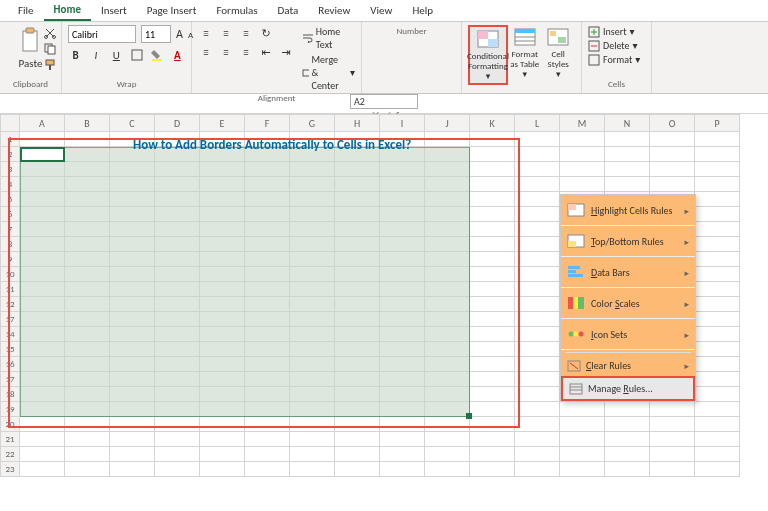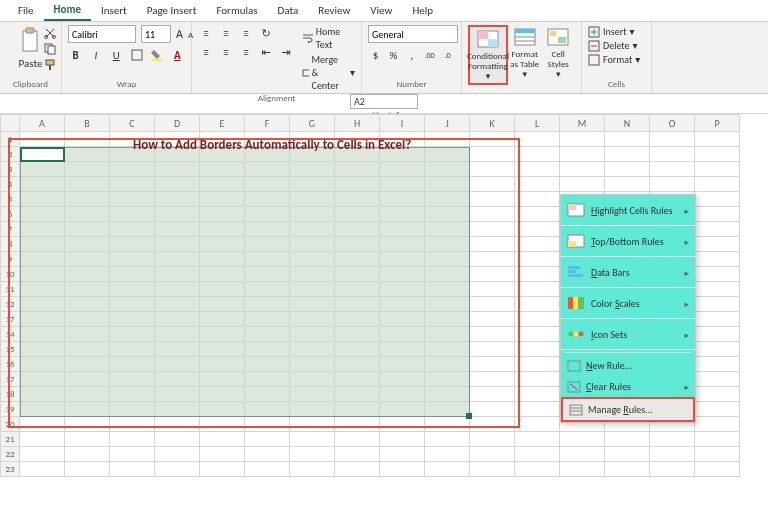--- a/index.html
+++ b/index.html
@@ -41,26 +41,26 @@
 .fx{font-style:italic;font-size:10px;color:#666;}
 .grid-area{position:relative;background:#fff;height:380px;}
 .col-headers{display:flex;height:18px;background:#f3f2f1;position:absolute;top:0;left:0;}
 .corner{width:20px;height:18px;border:1px solid #d4d4d4;background:#f3f2f1;}
 .ch{width:45px;height:18px;border:1px solid #d4d4d4;border-left:none;text-align:center;font-size:10px;color:#666;line-height:17px;}
 .row-headers{position:absolute;left:0;top:18px;}
 .rh{width:20px;height:15px;border:1px solid #d4d4d4;border-top:none;text-align:center;font-size:9px;color:#666;line-height:14px;background:#f3f2f1;}
 .cells-area{position:absolute;left:20px;top:18px;}
 .cell-row{display:flex;}
 .cell{width:45px;height:15px;border:1px solid #d4d4d4;border-left:none;border-top:none;font-size:10px;}
-.title-cell{position:absolute;left:133px;top:23px;font-size:13px;font-weight:bold;color:#7f1d1d;z-index:3;}
+.title-cell{position:absolute;left:133px;top:23px;font-size:13px;font-weight:bold;color:#0369a1;z-index:3;}
 .sel-overlay{position:absolute;left:20px;top:33px;width:450px;height:270px;background:#c8d8c8;opacity:0.6;border:1px solid #217346;z-index:2;}
 .active-cell{position:absolute;left:20px;top:33px;width:45px;height:15px;background:#fff;border:2px solid #217346;z-index:3;}
 .sel-handle{position:absolute;left:466px;top:299px;width:6px;height:6px;background:#217346;z-index:4;}
 .red-box{position:absolute;left:8px;top:24px;width:512px;height:290px;border:2px solid #e74c3c;z-index:5;pointer-events:none;}
-.cf-menu{position:absolute;left:560px;top:80px;width:136px;background:#5eead4;border:1px solid #c8c8c8;box-shadow:2px 2px 6px rgba(0,0,0,0.2);z-index:10;font-size:10px;}
+.cf-menu{position:absolute;left:560px;top:80px;width:136px;background:#fdba74;border:1px solid #c8c8c8;box-shadow:2px 2px 6px rgba(0,0,0,0.2);z-index:10;font-size:10px;}
 .cf-item{display:flex;align-items:center;padding:8px 6px;cursor:pointer;border-bottom:1px solid #eee;}
 .cf-icon{width:18px;height:14px;margin-right:6px;flex-shrink:0;}
 .cf-label{flex:1;}
 .cf-arrow{color:#666;font-size:9px;}
 .cf-sep{height:1px;background:#ddd;margin:2px 4px;}
 .cf-small-item{display:flex;align-items:center;padding:4px 6px;cursor:pointer;}
 .cf-small-icon{width:14px;height:12px;margin-right:5px;}
 .underline{text-decoration:underline;}
 </style>
 </head>
@@ -162,30 +162,20 @@
           </div>
         <div class="wm-item"><svg width="12" height="12">
               <rect x="1" y="3" width="10" height="6" fill="none" stroke="#555"></rect>
             </svg><span>Merge &amp; Center</span> ▾</div>
       </div>
     </div>
     <div class="ribbon-group-label">Alignment</div>
   </div>
 
   <div class="ribbon-group num-group">
-    <div>
-      <input class="num-sel" value="General" style="">
-      <div class="num-icons">
-        <span class="f-btn">$</span>
-        <span class="f-btn">%</span>
-        <span class="f-btn">,</span>
-        <span class="f-btn" style="font-size:8px;">.00</span>
-        <span class="f-btn" style="font-size:8px;">.0</span>
-      </div>
-    </div>
     <div class="ribbon-group-label">Number</div>
   </div>
 
   <div class="ribbon-group styles-group" style="flex-direction:column;">
     <div style="display:flex;">
       <div class="style-btn highlighted">
         <svg class="style-icon" viewBox="0 0 24 20">
             <rect x="2" y="2" width="20" height="16" fill="#fff" stroke="#888"></rect>
             <rect x="2" y="2" width="10" height="8" fill="#f8bbd0"></rect>
             <rect x="12" y="10" width="10" height="8" fill="#bbdefb"></rect>
@@ -748,26 +738,20 @@
           <circle cx="9" cy="7" r="2.5" fill="#ffeb3b"></circle>
           <circle cx="14" cy="7" r="2.5" fill="#ef5350"></circle>
         </svg>
       <span class="cf-label"><span class="underline">I</span>con Sets</span>
         <span class="cf-arrow">▸</span>
     </div>
     <div class="cf-sep"></div>
     <div class="cf-small-item">
       <svg class="cf-small-icon" viewBox="0 0 14 12">
           <rect x="1" y="1" width="12" height="10" fill="none" stroke="#888"></rect>
-        </svg>
-      <span><span class="underline">N</span>ew Rule...</span>
-    </div>
-    <div class="cf-small-item">
-      <svg class="cf-small-icon" viewBox="0 0 14 12">
-          <rect x="1" y="1" width="12" height="10" fill="none" stroke="#888"></rect>
           <line x1="3" y1="3" x2="11" y2="9" stroke="#c33"></line>
         </svg>
       <span><span class="underline">C</span>lear Rules</span>
       <span class="cf-arrow" style="margin-left:auto;">▸</span>
     </div>
     <div class="cf-small-item highlighted" style="border:2px solid #e74c3c;background:#e8e8e8;">
       <svg class="cf-small-icon" viewBox="0 0 14 12">
           <rect x="1" y="1" width="12" height="10" fill="none" stroke="#888"></rect>
           <line x1="1" y1="4" x2="13" y2="4" stroke="#888"></line>
           <line x1="1" y1="7" x2="13" y2="7" stroke="#888"></line>

